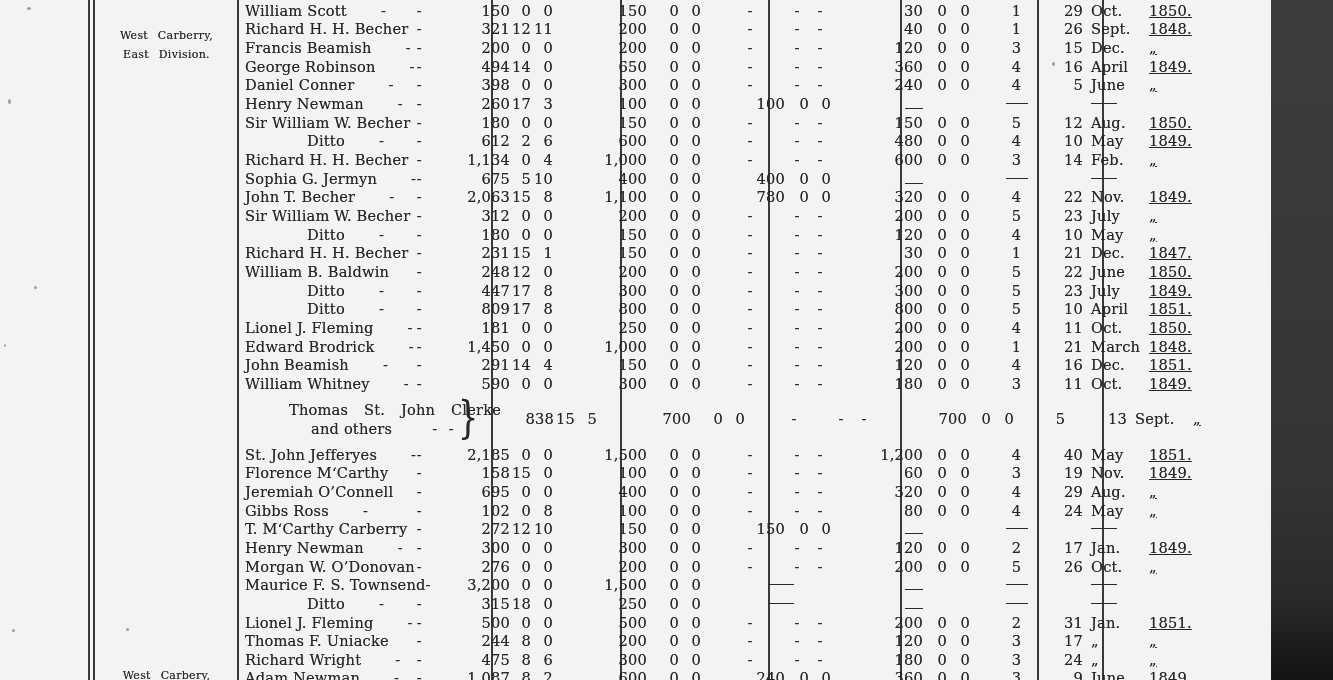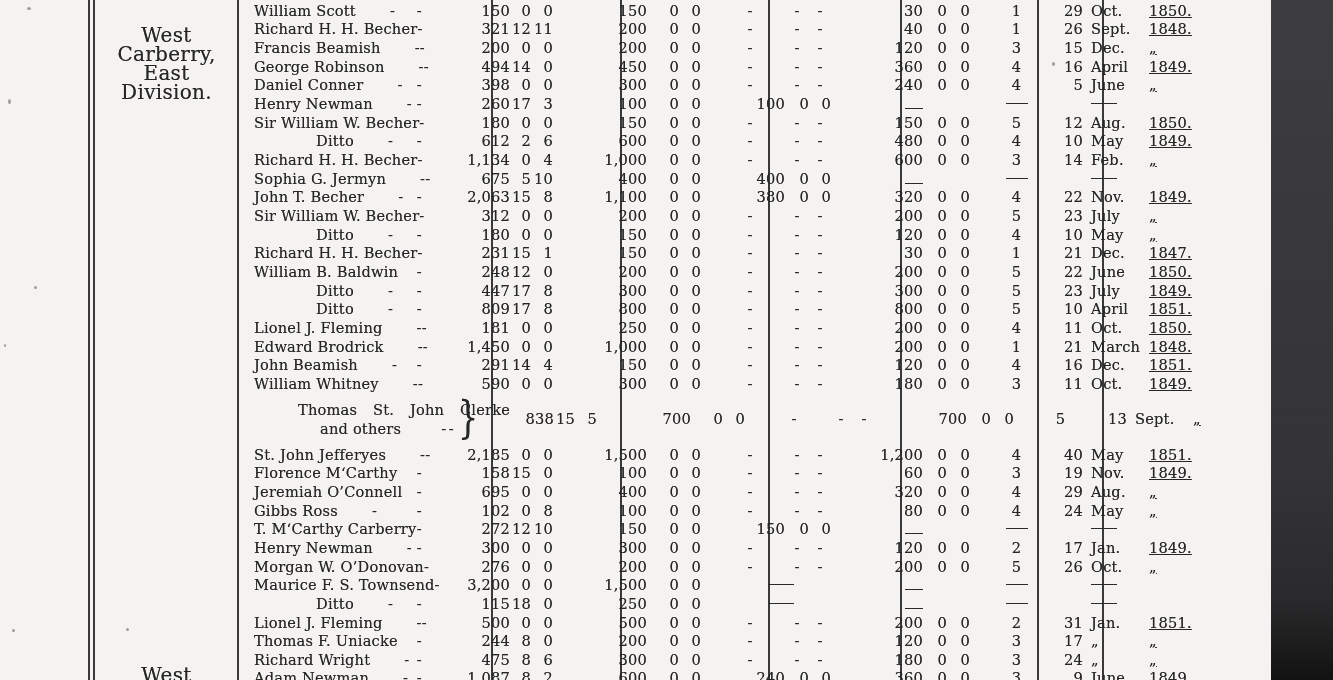--- a/index.html
+++ b/index.html
@@ -15,30 +15,30 @@
 
   
   .vrule{position:absolute;top:0;bottom:0;width:2px;background:#1f1f1f;opacity:.88;}
 
   
   .edge-band{position:absolute;top:0;bottom:0;left:1271px;width:62px;
     background:linear-gradient(#3d3d40 0%,#343437 70%,#2a2a2c 88%,#121212 100%);}
 
   
   .district{position:absolute;left:96px;width:141px;text-align:center;
-    font-size:20px;line-height:19px;letter-spacing:.3px;word-spacing:6px;}
+    font-size:11px;line-height:19px;letter-spacing:.3px;word-spacing:6px;}
   .district-top{top:26px;}
   .district-bottom{top:666px;}
 
   
   .rows{position:absolute;left:237px;top:1px;width:1034px;}
   .row{display:flex;height:18.657px;align-items:center;font-size:14.6px;letter-spacing:.2px;}
   .row.tall{height:52px;margin-left:44px;}
   .c{flex:none;display:flex;align-items:center;height:100%;}
-  .c-name{width:201px;padding-left:17px;position:relative;}
+  .c-name{width:201px;padding-left:8px;position:relative;}
   .c-a1{width:129px;}.c-a2{width:148px;}.c-a3{width:132px;}.c-a4{width:137px;}
   .c-num{width:65px;justify-content:center;}
   .c-date{width:193px;}
 
   .nm{white-space:nowrap;}
   .nm.ditto{margin-left:62px;}
   .middash{margin-left:34px;}
   .enddash{margin-left:auto;margin-right:16px;}
 
   
@@ -211,21 +211,21 @@
           <span class="nm">George Robinson</span>
           <span class="middash">-</span>
           <span class="enddash">-</span>
         </div>
         <div class="c c-a1">
           <span class="L">494</span>
           <span class="S">14</span>
           <span class="D">0</span>
         </div>
         <div class="c c-a2">
-          <span class="L">450</span>
+          <span class="L">650</span>
           <span class="S">0</span>
           <span class="D">0</span>
         </div>
         <div class="c c-a3">
           <span class="L hy">-</span>
           <span class="S hy">-</span>
           <span class="D hy">-</span>
         </div>
         <div class="c c-a4">
           <span class="L">360</span>
@@ -455,21 +455,21 @@
           <span class="L">2,063</span>
           <span class="S">15</span>
           <span class="D">8</span>
         </div>
         <div class="c c-a2">
           <span class="L">1,100</span>
           <span class="S">0</span>
           <span class="D">0</span>
         </div>
         <div class="c c-a3">
-          <span class="L">380</span>
+          <span class="L">780</span>
           <span class="S">0</span>
           <span class="D">0</span>
         </div>
         <div class="c c-a4">
           <span class="L">320</span>
           <span class="S">0</span>
           <span class="D">0</span>
         </div>
         <div class="c c-num">
           <span>4</span>
@@ -1137,21 +1137,21 @@
           <span class="rule"></span>
         </div>
       </div>
       <div class="row">
         <div class="c c-name">
           <span class="nm ditto">Ditto</span>
           <span class="middash">-</span>
           <span class="enddash">-</span>
         </div>
         <div class="c c-a1">
-          <span class="L">115</span>
+          <span class="L">315</span>
           <span class="S">18</span>
           <span class="D">0</span>
         </div>
         <div class="c c-a2">
           <span class="L">250</span>
           <span class="S">0</span>
           <span class="D">0</span>
         </div>
         <div class="c c-a3">
           <span class="rule cellrule"></span>

